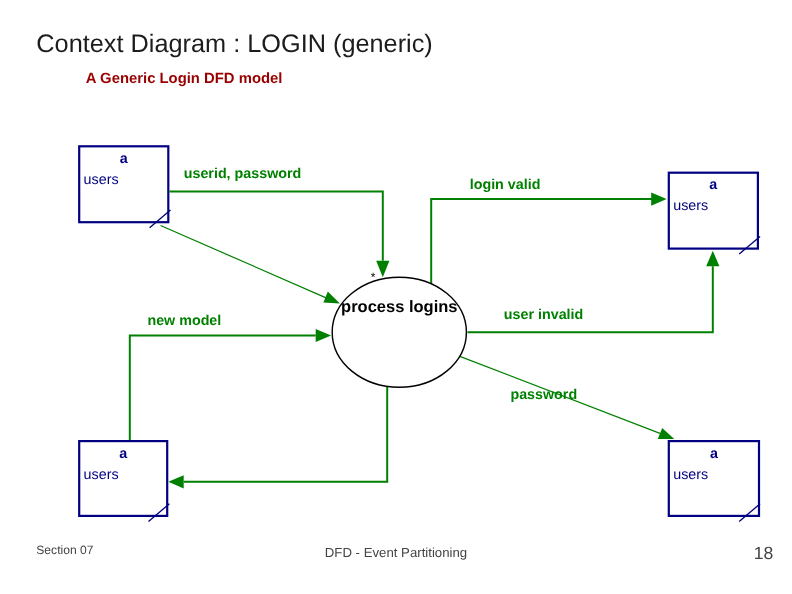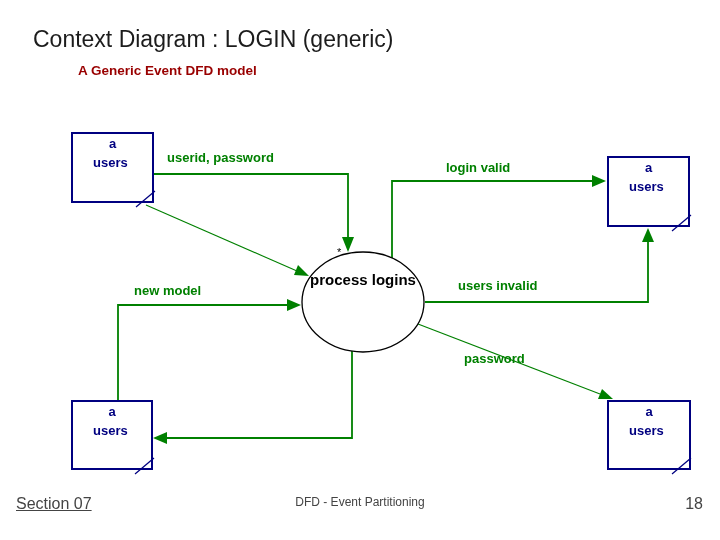--- a/index.html
+++ b/index.html
@@ -33,22 +33,22 @@
     color:var(--entity);
     box-sizing:border-box;
     z-index:2;
   }
   .entity-a{
     text-align:center;
     font-size:13px;font-weight:bold;
     padding-top:3px;line-height:14px;
   }
   .entity-name{
-    font-size:13px;font-weight:bold;
-    padding-left:20px;margin-top:5px;line-height:14px;
+    font-size:13px;font-weight:normal;
+    padding-left:3px;margin-top:5px;line-height:14px;
   }
   .flow-label{
     position:absolute;
     font-size:13px;font-weight:bold;
     color:var(--flow);
     white-space:nowrap;
     z-index:2;
   }
   .process-label{
     position:absolute;left:303px;top:271px;width:120px;
@@ -63,31 +63,31 @@
   .diagram-canvas{
     position:absolute;left:0;top:0;z-index:3;
     pointer-events:none;
   }
   .flow-line{stroke:var(--flow);fill:none;}
   .flow-line.thick{stroke-width:1.8;}
   .flow-line.thin{stroke-width:1.1;}
   .flow-arrow{fill:var(--flow);stroke:none;}
   .process-circle{stroke:var(--process);stroke-width:1.3;fill:#ffffff;}
   .notch{stroke:var(--entity);stroke-width:1.2;}
-  .footer-left{position:absolute;left:16px;top:495px;font-size:16px;color:var(--footer);text-decoration:underline;}
+  .footer-left{position:absolute;left:33px;top:495px;font-size:11px;color:var(--footer);}
   .footer-center{position:absolute;left:0;right:0;top:495px;text-align:center;font-size:12px;color:var(--footer);}
   .footer-right{position:absolute;right:17px;top:495px;font-size:16px;color:var(--footer);}
 </style>
 </head>
 <body>
 
 <div class="slide">
 
   <div class="slide-title">Context Diagram : LOGIN (generic)</div>
-  <div class="slide-subtitle">A Generic Event DFD model</div>
+  <div class="slide-subtitle">A Generic Login DFD model</div>
 
   <div class="entity" style="left:71px;top:132px;width:83px;height:71px;">
     <div class="entity-a">a</div>
     <div class="entity-name">users</div>
   </div>
 
   <div class="entity" style="left:607px;top:156px;width:83px;height:71px;">
     <div class="entity-a">a</div>
     <div class="entity-name">users</div>
   </div>
@@ -99,23 +99,23 @@
 
   <div class="entity" style="left:607px;top:400px;width:84px;height:70px;">
     <div class="entity-a">a</div>
     <div class="entity-name">users</div>
   </div>
 
   <div class="process-label">process logins</div>
   <div class="process-marker">*</div>
 
   <div class="flow-label" style="left:167px;top:150px;">userid, password</div>
-  <div class="flow-label" style="left:446px;top:160px;">login valid</div>
+  <div class="flow-label" style="left:427px;top:160px;">login valid</div>
   <div class="flow-label" style="left:134px;top:283px;">new model</div>
-  <div class="flow-label" style="left:458px;top:278px;">users invalid</div>
+  <div class="flow-label" style="left:458px;top:278px;">user invalid</div>
   <div class="flow-label" style="left:464px;top:351px;">password</div>
 
   <svg class="diagram-canvas" width="720" height="540" viewBox="0 0 720 540">
 
     <g>
       <polyline class="flow-line thick" points="154,174 348,174 348,237"></polyline>
       <polygon class="flow-arrow" points="348,252 342,237 354,237"></polygon>
     </g>
 
     <g>

